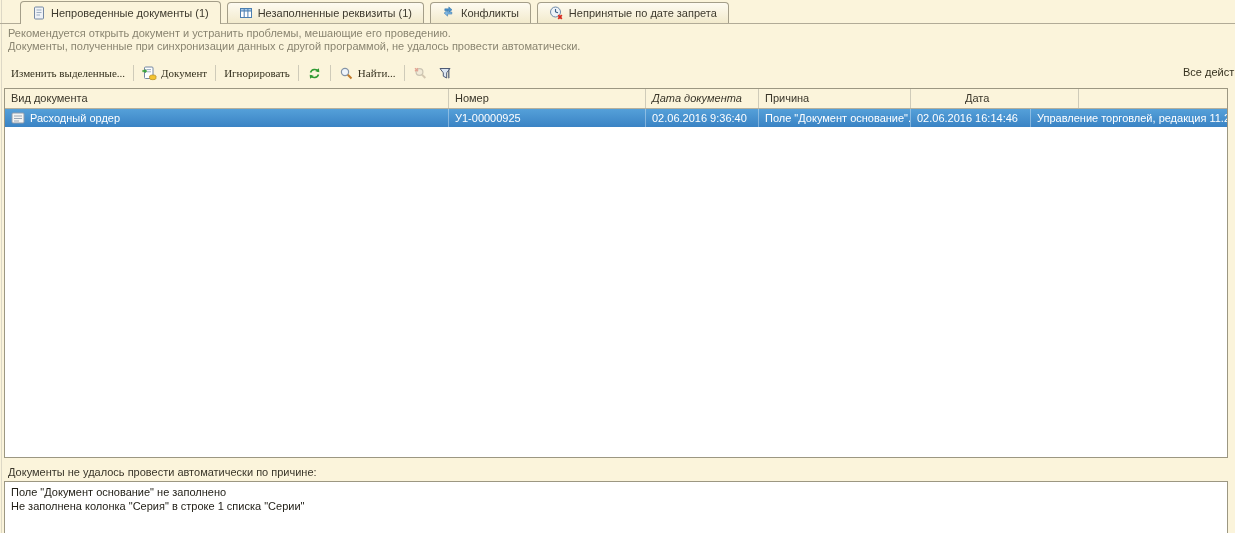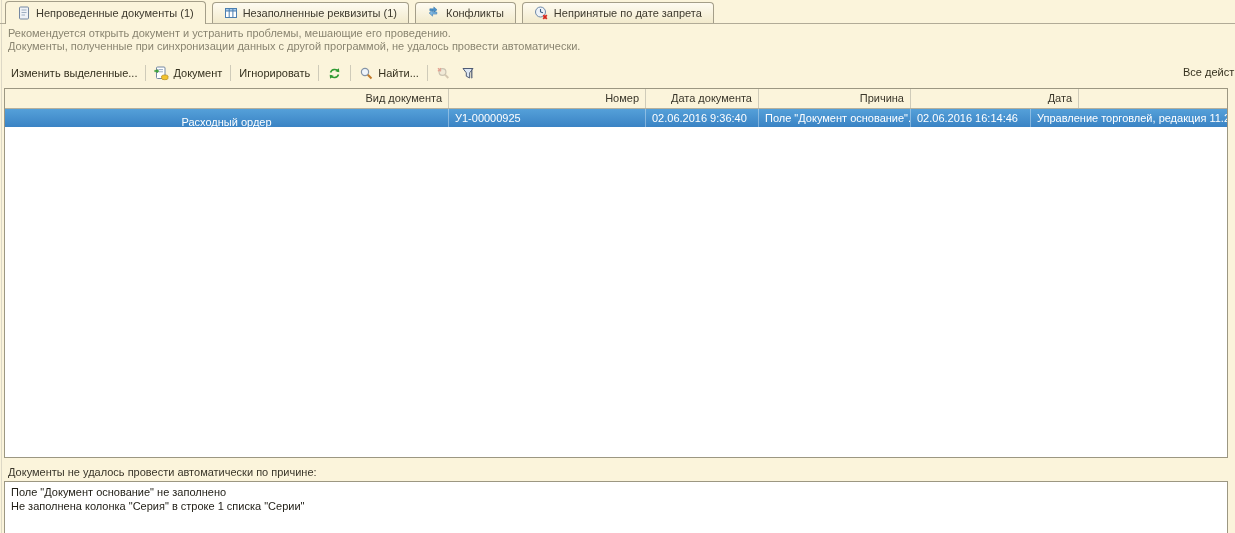--- a/index.html
+++ b/index.html
@@ -7,60 +7,60 @@
   .window {
     position:relative; width:1235px; height:533px; overflow:hidden;
     background:#FBF4DB; color:#3E3A2E;
     font-family:"Liberation Sans", sans-serif; font-size:11px;
   }
   .left-edge { position:absolute; left:1px; top:0; bottom:0; width:1px; background:#DDD8C6; }
 
   
   .tabbar {
     position:absolute; top:0; left:0; right:0; height:24px;
-    display:flex; align-items:flex-end; padding-left:5px; gap:6px;
+    display:flex; align-items:flex-end; padding-left:20px; gap:6px;
     border-bottom:1px solid #B1AB97;
   }
   .tab {
     height:21px; display:flex; align-items:center; gap:5px; padding:0 11px;
     border:1px solid #A49E89; border-bottom:none; border-radius:4px 4px 0 0;
     background:linear-gradient(#FEFBF1,#F2EACC); white-space:nowrap; cursor:default;
   }
   .tab.active { background:#FBF4DB; height:23px; margin-bottom:-1px; z-index:2; }
   .tab svg { flex:0 0 auto; }
 
   
   .desc { position:absolute; top:27px; left:8px; right:12px; color:#8A8571; line-height:13px; }
 
   
-  .toolbar { position:absolute; top:61px; left:6px; height:24px; display:flex; align-items:center; }
+  .toolbar { position:absolute; top:61px; left:6px; height:24px; display:flex; align-items:center;font-family:Liberation Serif, serif; }
   .tbtn { display:flex; align-items:center; gap:4px; padding:3px 5px; border-radius:2px; color:#35311F; white-space:nowrap; }
   .tsep { width:1px; height:16px; background:#CFCBB9; margin:0 3px; }
   .tbtn.disabled { opacity:.5; }
   .all-actions { position:absolute; top:66px; left:1183px; width:90px; color:#35311F; white-space:nowrap; }
 
   
   .grid {
     position:absolute; top:88px; left:4px; width:1224px; height:370px;
     background:#FFFFFF; border:1px solid #9C9782; display:flex; flex-direction:column;
   }
   .grid-header { display:flex; height:20px; background:#FBF4DB; border-bottom:1px solid #B5B09D; flex:0 0 auto; }
-  .gcol { padding:3px 6px; border-right:1px solid #CFCBB9; overflow:hidden; white-space:nowrap; color:#3A362A;text-align:right; }
+  .gcol { padding:3px 6px; border-right:1px solid #CFCBB9; overflow:hidden; white-space:nowrap; color:#3A362A; }
   .gcol:nth-child(1){ width:444px; }
   .gcol:nth-child(2){ width:197px; }
-  .gcol:nth-child(3){ width:113px; }
+  .gcol:nth-child(3){ width:113px;font-style:italic; }
   .gcol:nth-child(4){ width:152px; }
   .gcol:nth-child(5){ width:120px;margin-left:48px; }
   .gcol:nth-child(6){ flex:1; border-right:none;margin-top:16px; }
   .grid-row {
     display:flex; height:18px; flex:0 0 auto; color:#FFFFFF;
     background:linear-gradient(#55A0D9,#3A83C4);
   }
   .gcell { padding:2px 6px; border-right:1px solid rgba(255,255,255,.35); overflow:hidden; white-space:nowrap; display:flex; align-items:center; gap:5px; }
-  .gcell:nth-child(1){ width:444px;flex-direction:column; }
+  .gcell:nth-child(1){ width:444px; }
   .gcell:nth-child(2){ width:197px; }
   .gcell:nth-child(3){ width:113px; }
   .gcell:nth-child(4){ width:152px; }
   .gcell:nth-child(5){ width:120px; }
   .gcell:nth-child(6){ flex:1; border-right:none; }
   .grid-empty { flex:1; background:#fff; }
 
   
   .bottom-label { position:absolute; top:466px; left:8px; color:#3A362A; }
   .reason-box {

